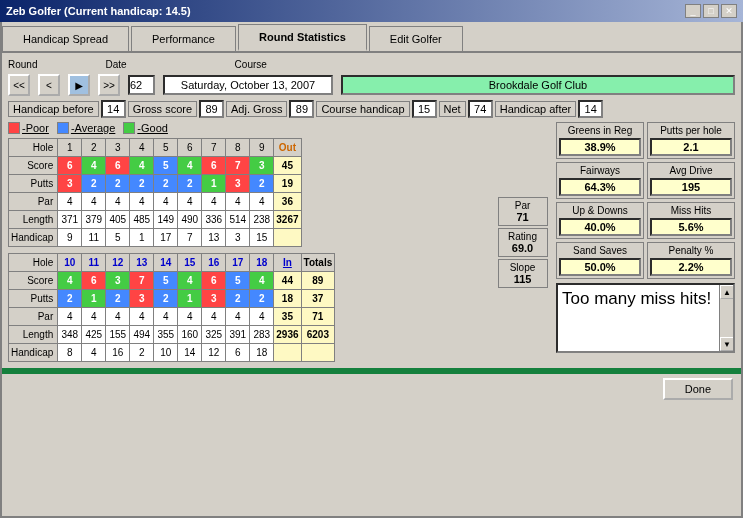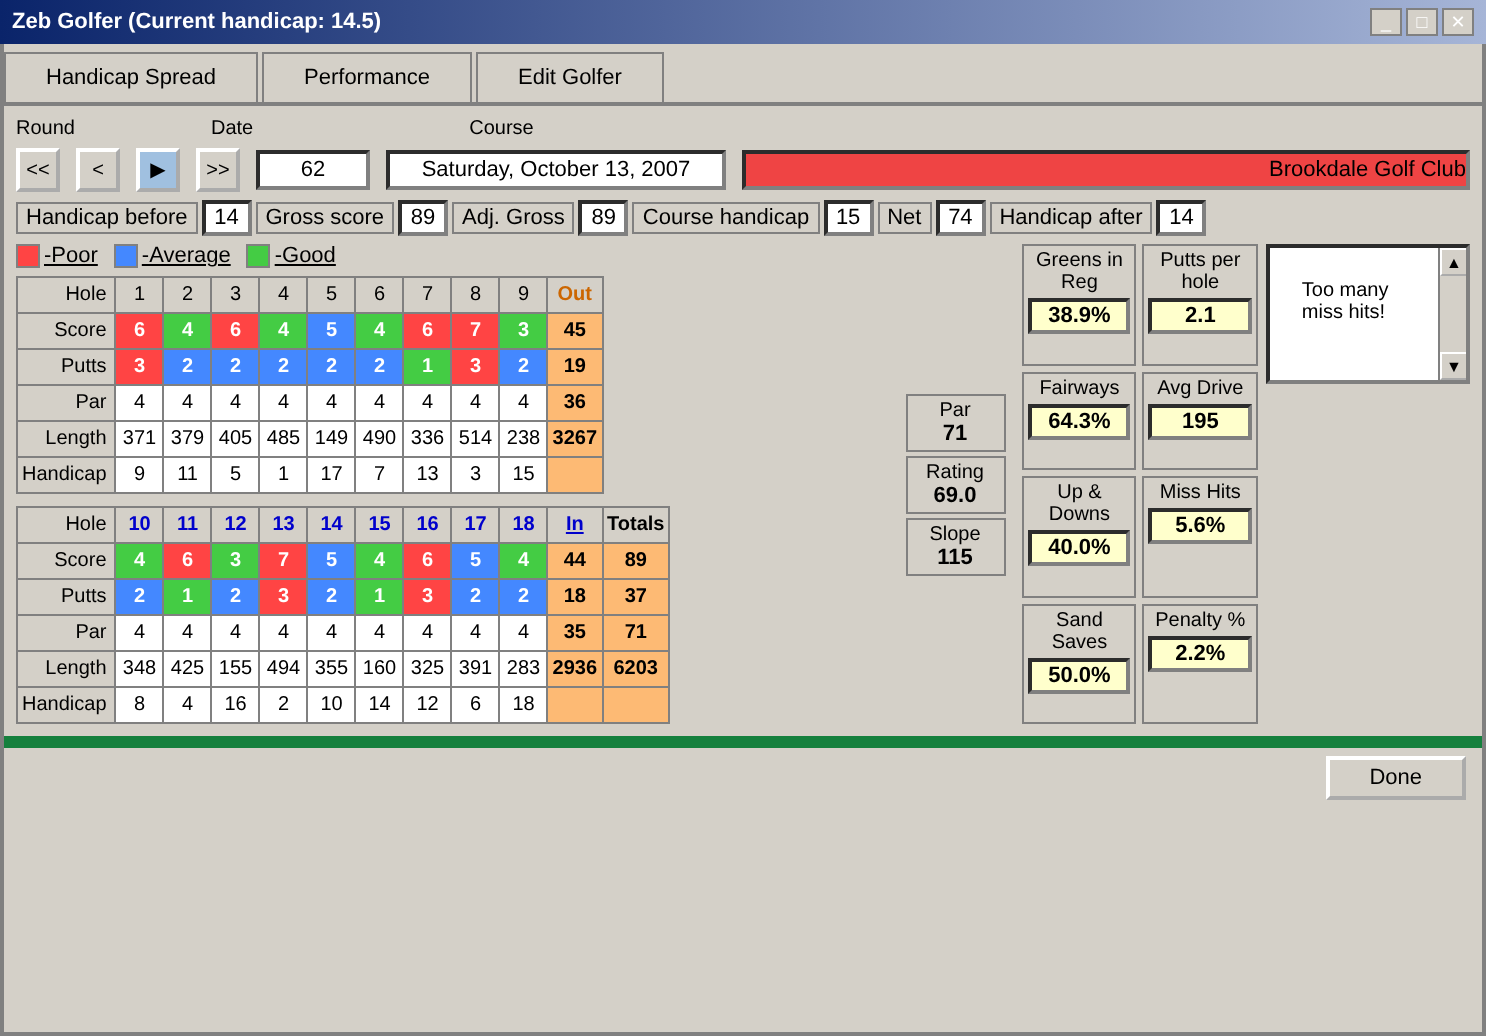--- a/index.html
+++ b/index.html
@@ -74,38 +74,37 @@
       background: #d4d0c8;
       border: 2px outset #fff;
       cursor: pointer;
       display: flex; align-items: center; justify-content: center;
       font-size: 10px;
     }
     .nav-btn.active {
       background: #a0c0e0;
     }
     .nav-input {
-      width: 57px; height: 20px;
+      width: 27px; height: 20px;
       border: 2px inset #808080;
       background: white;
-      text-align: center;
       font-size: 11px;
     }
     .nav-date {
       width: 170px; height: 20px;
       border: 2px inset #808080;
       background: white;
       text-align: center;
       font-size: 11px;
     }
     .nav-course {
       flex: 1; height: 20px;
       border: 2px inset #808080;
-      background: #ef4444;
-      text-align: right;
+      background: #86efac;
+      text-align: center;
       font-size: 11px;
     }
     .info-row {
       display: flex;
       align-items: center;
       gap: 2px;
       flex-wrap: nowrap;
     }
     .info-label {
       border: 1px solid #808080;
@@ -161,29 +160,29 @@
       font-weight: normal;
       text-align: right;
       padding-right: 4px;
       min-width: 40px;
     }
     .sc-table td.hole-num { color: #000; }
     .sc-table td.hole-blue { color: #0000cc; font-weight: bold; }
     .sc-table td.out-label { color: #cc6600; font-weight: bold; }
     .sc-table td.in-label { color: #0000cc; font-weight: bold; text-decoration: underline; }
     .sc-table td.total-label { color: #000; font-weight: bold; }
-    .sc-table td.out-val { background: #fdba74; font-weight: bold; }
+    .sc-table td.out-val { background: #fef9c3; font-weight: bold; }
     .cell-red { background: #ff4444; color: white; font-weight: bold; }
     .cell-green { background: #44cc44; color: white; font-weight: bold; }
     .cell-blue { background: #4488ff; color: white; font-weight: bold; }
     .cell-white { background: white; }
     .right-panel {
-      width: 224px;
-      display: flex;
-      flex-direction: row;
+      width: 179px;
+      display: flex;
+      flex-direction: column;
       gap: 4px;
     }
     .stat-grid {
       display: grid;
       grid-template-columns: 1fr 1fr;
       gap: 3px;
     }
     .stat-box {
       border: 1px solid #808080;
       background: #d4d0c8;
@@ -227,20 +226,21 @@
     <div class="title-btn">_</div>
     <div class="title-btn">□</div>
     <div class="title-btn">✕</div>
   </div>
 </div>
 
 <div class="main-window">
   <div class="tabs">
     <div class="tab">Handicap Spread</div>
     <div class="tab">Performance</div>
+    <div class="tab active">Round Statistics</div>
     <div class="tab">Edit Golfer</div>
   </div>
 
   <div class="content">
 
     <div class="nav-row">
       <div style="display:flex;flex-direction:column;align-items:center;font-size:10px;">
         <span style="font-size:10px;">Round</span>
       </div>
       <div style="display:flex;flex-direction:column;align-items:center;font-size:10px;margin-left:60px;justify-content:flex-end;">
@@ -514,21 +514,21 @@
             <div class="stat-label">Sand Saves</div>
             <div class="stat-value">50.0%</div>
           </div>
           <div class="stat-box">
             <div class="stat-label">Penalty %</div>
             <div class="stat-value">2.2%</div>
           </div>
         </div>
 
         <div style="position:relative;border:2px inset #808080;background:white;height:70px;overflow:hidden;">
-          <div style="padding:16px;font-size:10px;width:calc(100% - 14px);">Too many miss hits!</div>
+          <div style="padding:4px;font-size:17px;width:calc(100% - 14px);">Too many miss hits!</div>
           <div style="position:absolute;right:0;top:0;bottom:0;width:14px;background:#d4d0c8;border-left:1px solid #808080;display:flex;flex-direction:column;justify-content:space-between;">
             <div style="background:#d4d0c8;border:1px outset #fff;width:14px;height:14px;display:flex;align-items:center;justify-content:center;font-size:8px;">▲</div>
             <div style="background:#d4d0c8;border:1px outset #fff;width:14px;height:14px;display:flex;align-items:center;justify-content:center;font-size:8px;">▼</div>
           </div>
         </div>
       </div>
     </div>
   </div>
 
   <div class="bottom-bar">

